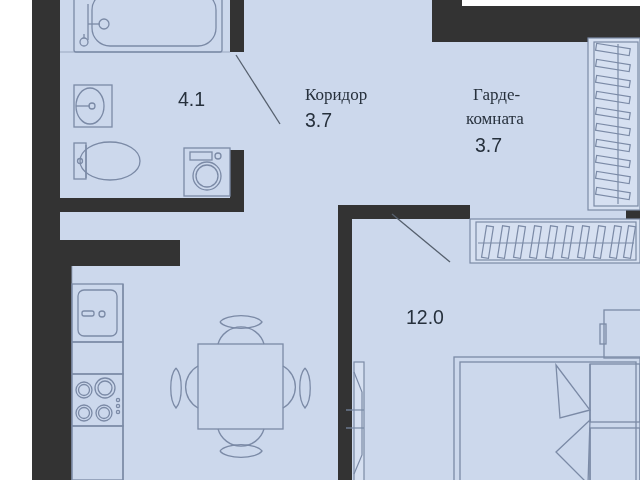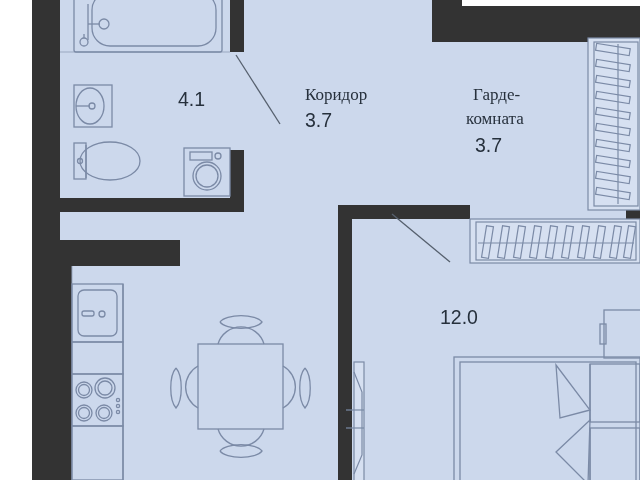--- a/index.html
+++ b/index.html
@@ -210,15 +210,15 @@
 
   <div class="lbl num" style="left:146px;top:88px;">4.1</div>
 
   <div class="lbl big" style="left:273px;top:85px;">Коридор</div>
   <div class="lbl num" style="left:273px;top:109px;">3.7</div>
 
   <div class="lbl big" style="left:441px;top:85px;">Гарде-</div>
   <div class="lbl big" style="left:434px;top:109px;">комната</div>
   <div class="lbl num" style="left:443px;top:134px;">3.7</div>
 
-  <div class="lbl num" style="left:408px;top:306px;">12.0</div>
+  <div class="lbl num" style="left:374px;top:306px;">12.0</div>
 
 </div>
 
 </body></html>

